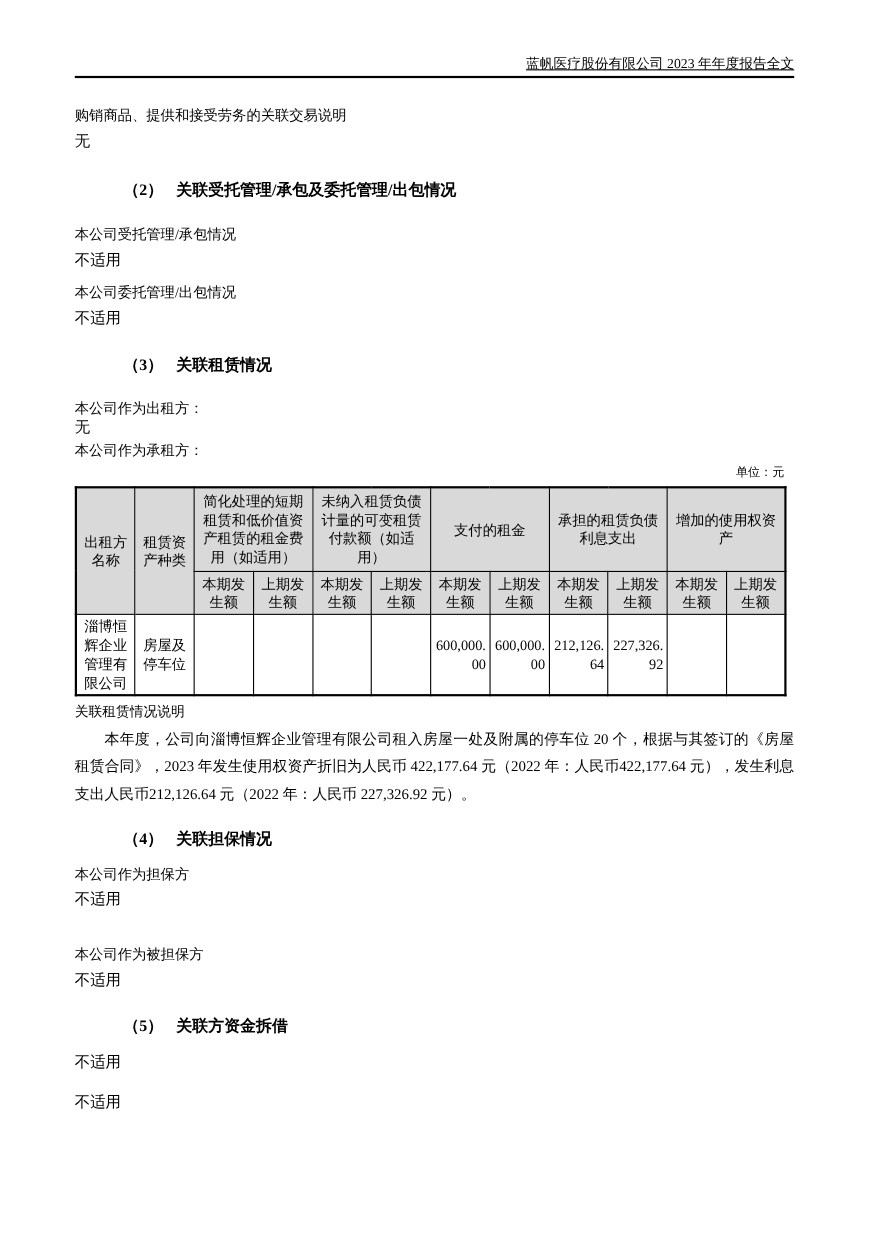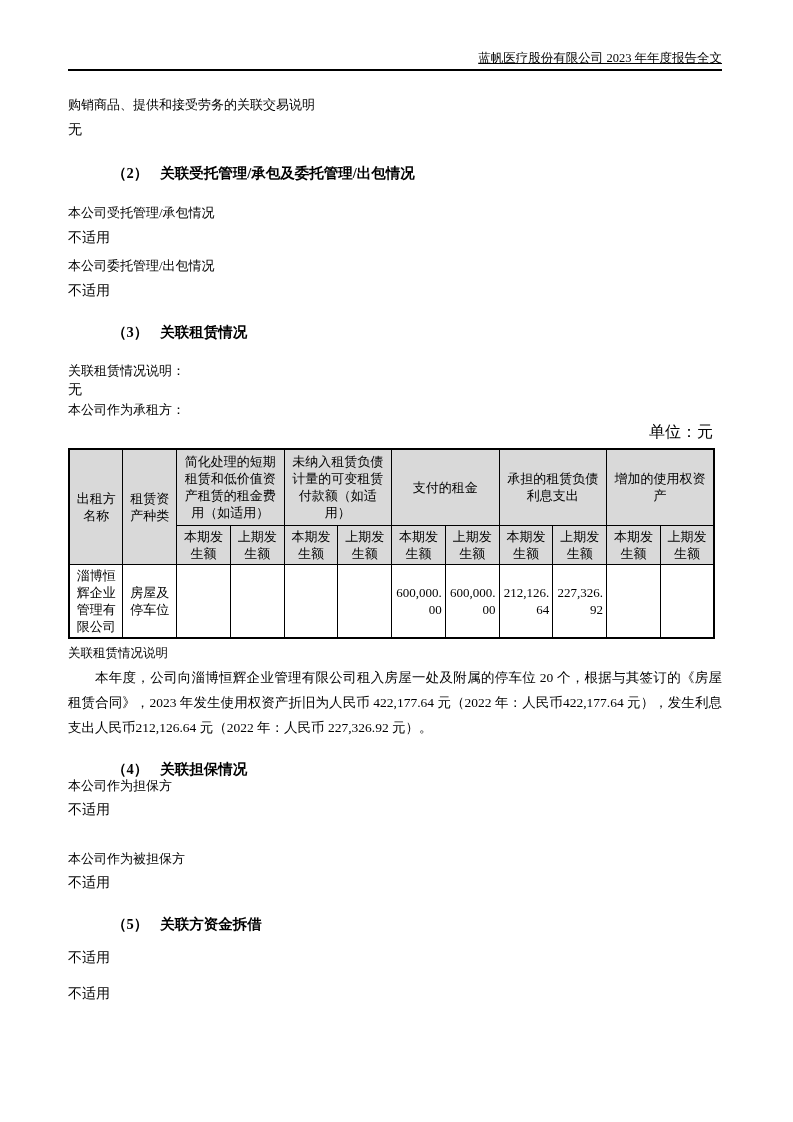--- a/index.html
+++ b/index.html
@@ -10,27 +10,27 @@
     overflow: hidden; position: relative;
   }
   .content { padding: 50px 71px 0 68px; }
   .doc-header { text-align: right; font-size: 12.5px; line-height: 16px; text-decoration: underline; }
   .rule { border: none; border-top: 2px solid #000; margin: 3px 0 0 0; }
   p { margin: 0; }
   .lbl { font-size: 13px; line-height: 15px; }
   .val { font-size: 14px; line-height: 16px; }
   .h-sec { font-size: 14.5px; font-weight: bold; line-height: 18px; margin-left: 44px; }
   .h-sec .secnum { margin-right: 12px; }
-  .unit-line { text-align: right; font-size: 16px; width: 645px; }
+  .unit-line { text-align: right; font-size: 11px; width: 645px; }
   .mt26 { margin-top: 26px; }  .mt10 { margin-top: 10px; }
   .mt23 { margin-top: 23px; }  .mt12 { margin-top: 12px; }
   .mt24 { margin-top: 24px; }  .mt22 { margin-top: 22px; }
   .mt4  { margin-top: 4px; }   .mt5  { margin-top: 5px; }
   .mt7  { margin-top: 7px; }   .mt20 { margin-top: 20px; }
-  .mt15 { }  .mt9  { margin-top: 9px; }
+  .mt15 { margin-top: 15px; }  .mt9  { margin-top: 9px; }
   .mt33 { margin-top: 33px; }  .mt17 { margin-top: 17px; }
 
   table.lease-table {
     border-collapse: collapse; table-layout: fixed; width: 645px;
     font-size: 13px; line-height: 17px; border: 2px solid #000;
   }
   table.lease-table td {
     border: 1px solid #000; padding: 2px 3px; text-align: center;
     vertical-align: middle; overflow: hidden;
   }
@@ -59,21 +59,21 @@
 
     <p class="h-sec mt26"><span class="secnum">（2）</span><span>关联受托管理/承包及委托管理/出包情况</span></p>
 
     <p class="lbl mt23">本公司受托管理/承包情况</p>
     <p class="val mt10">不适用</p>
     <p class="lbl mt12">本公司委托管理/出包情况</p>
     <p class="val mt10">不适用</p>
 
     <p class="h-sec mt24"><span class="secnum">（3）</span><span>关联租赁情况</span></p>
 
-    <p class="lbl mt22">关联租赁情况说明：</p>
+    <p class="lbl mt22">本公司作为出租方：</p>
     <p class="val mt4">无</p>
     <p class="lbl mt4">本公司作为承租方：</p>
 
     <p class="unit-line mt5">单位：元</p>
 
     <table class="lease-table mt5">
       <colgroup>
         <col style="width:53.75px">
           <col style="width:53.75px">
           <col style="width:53.75px">

